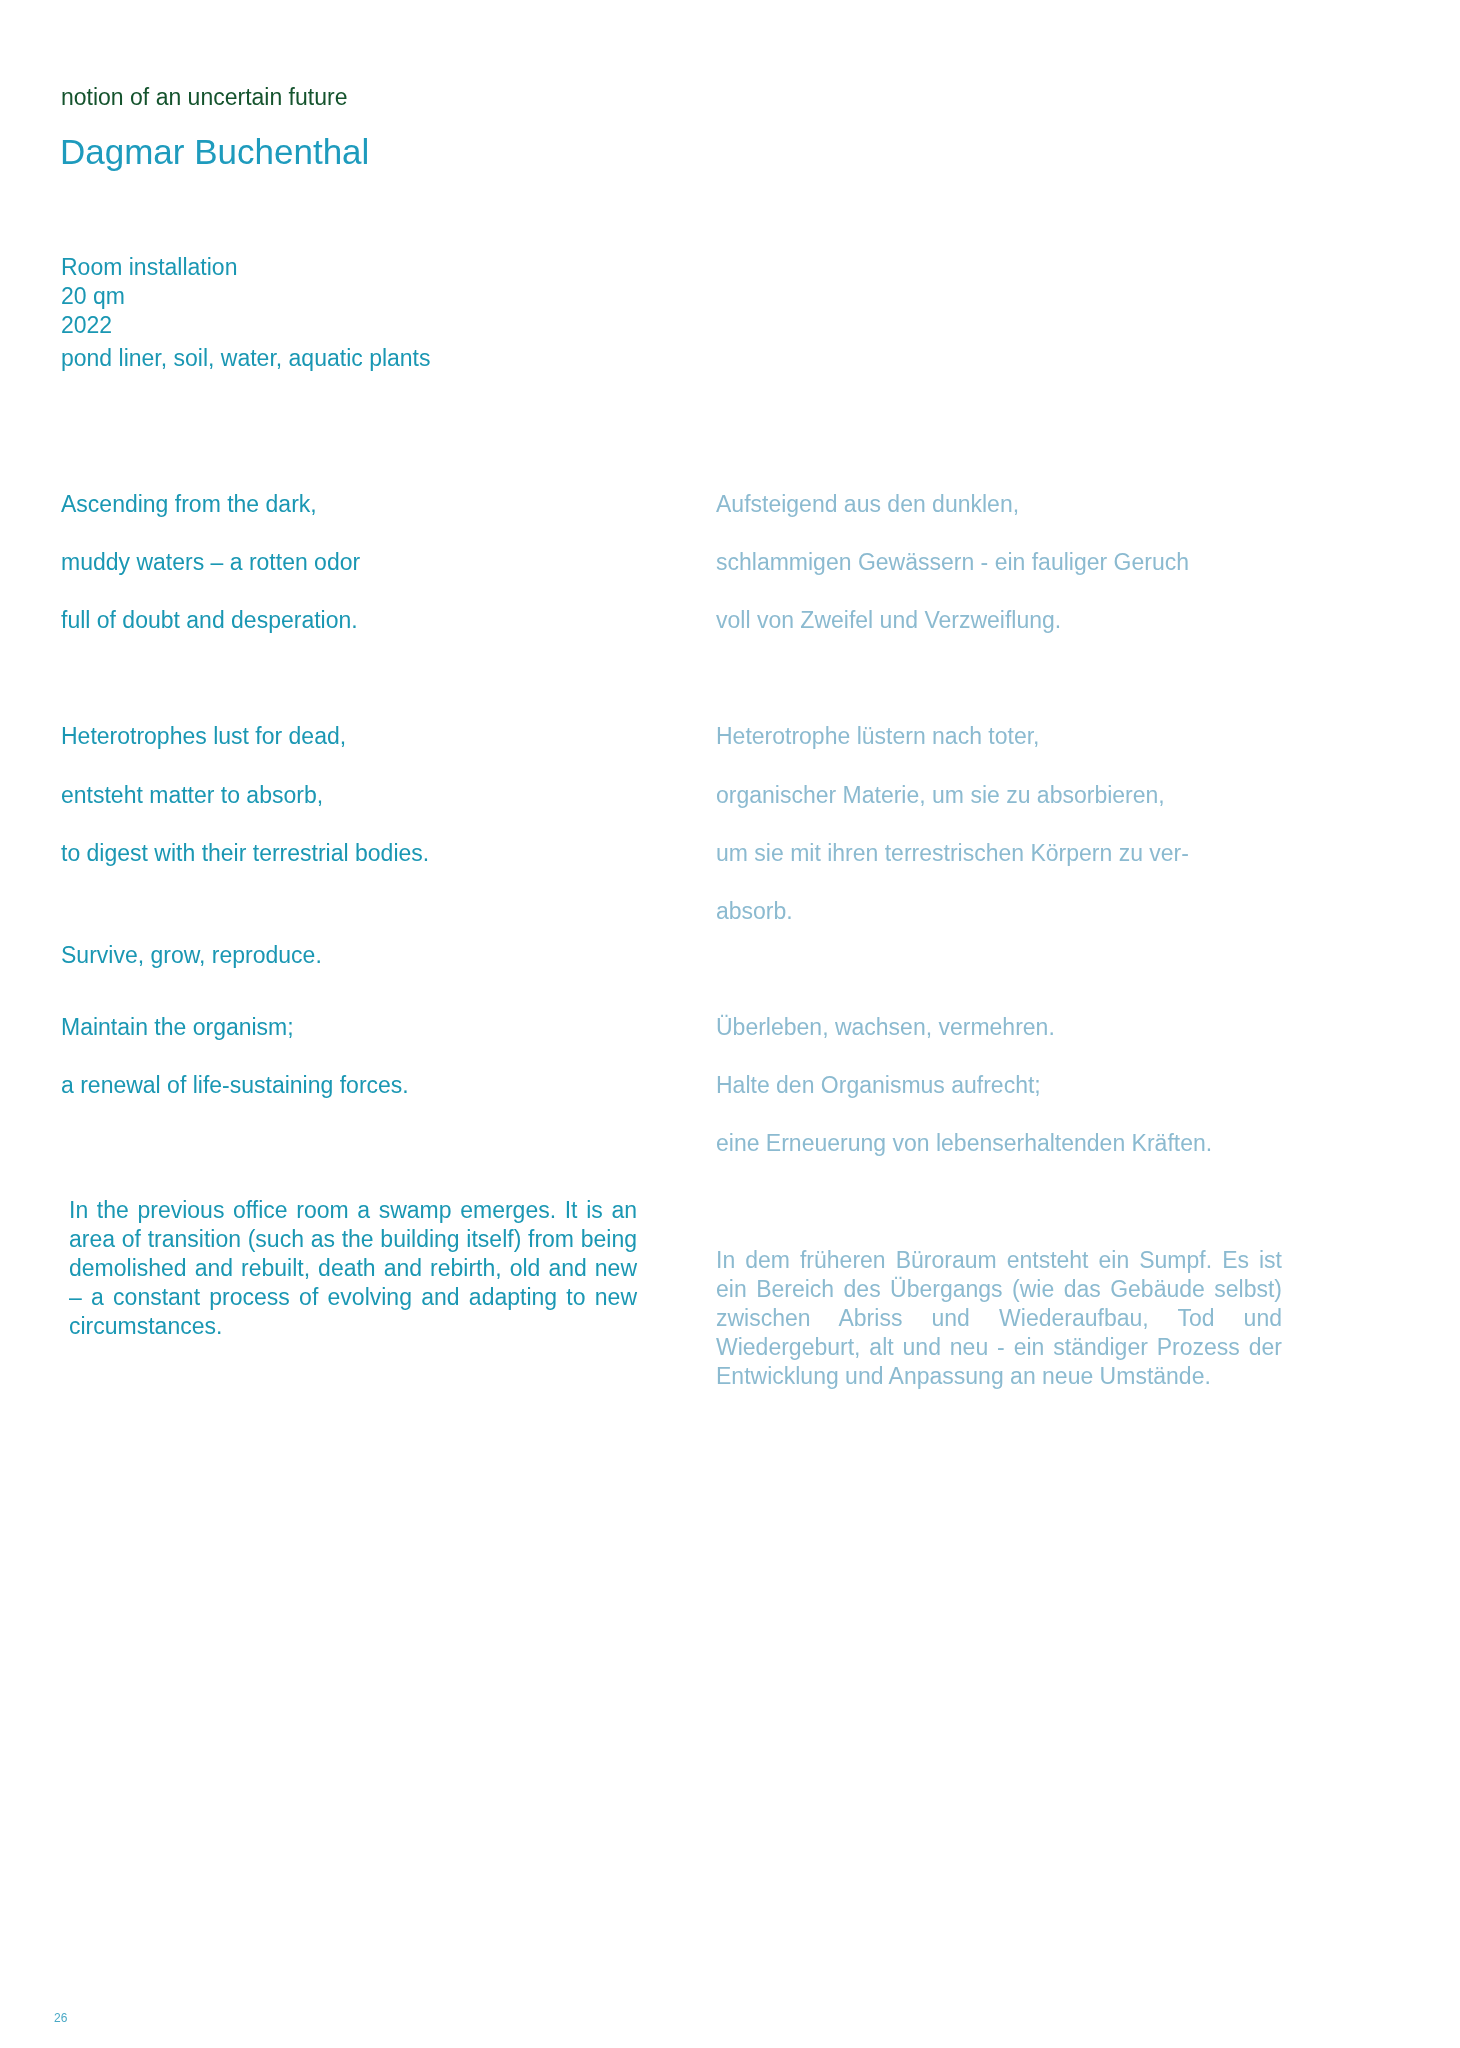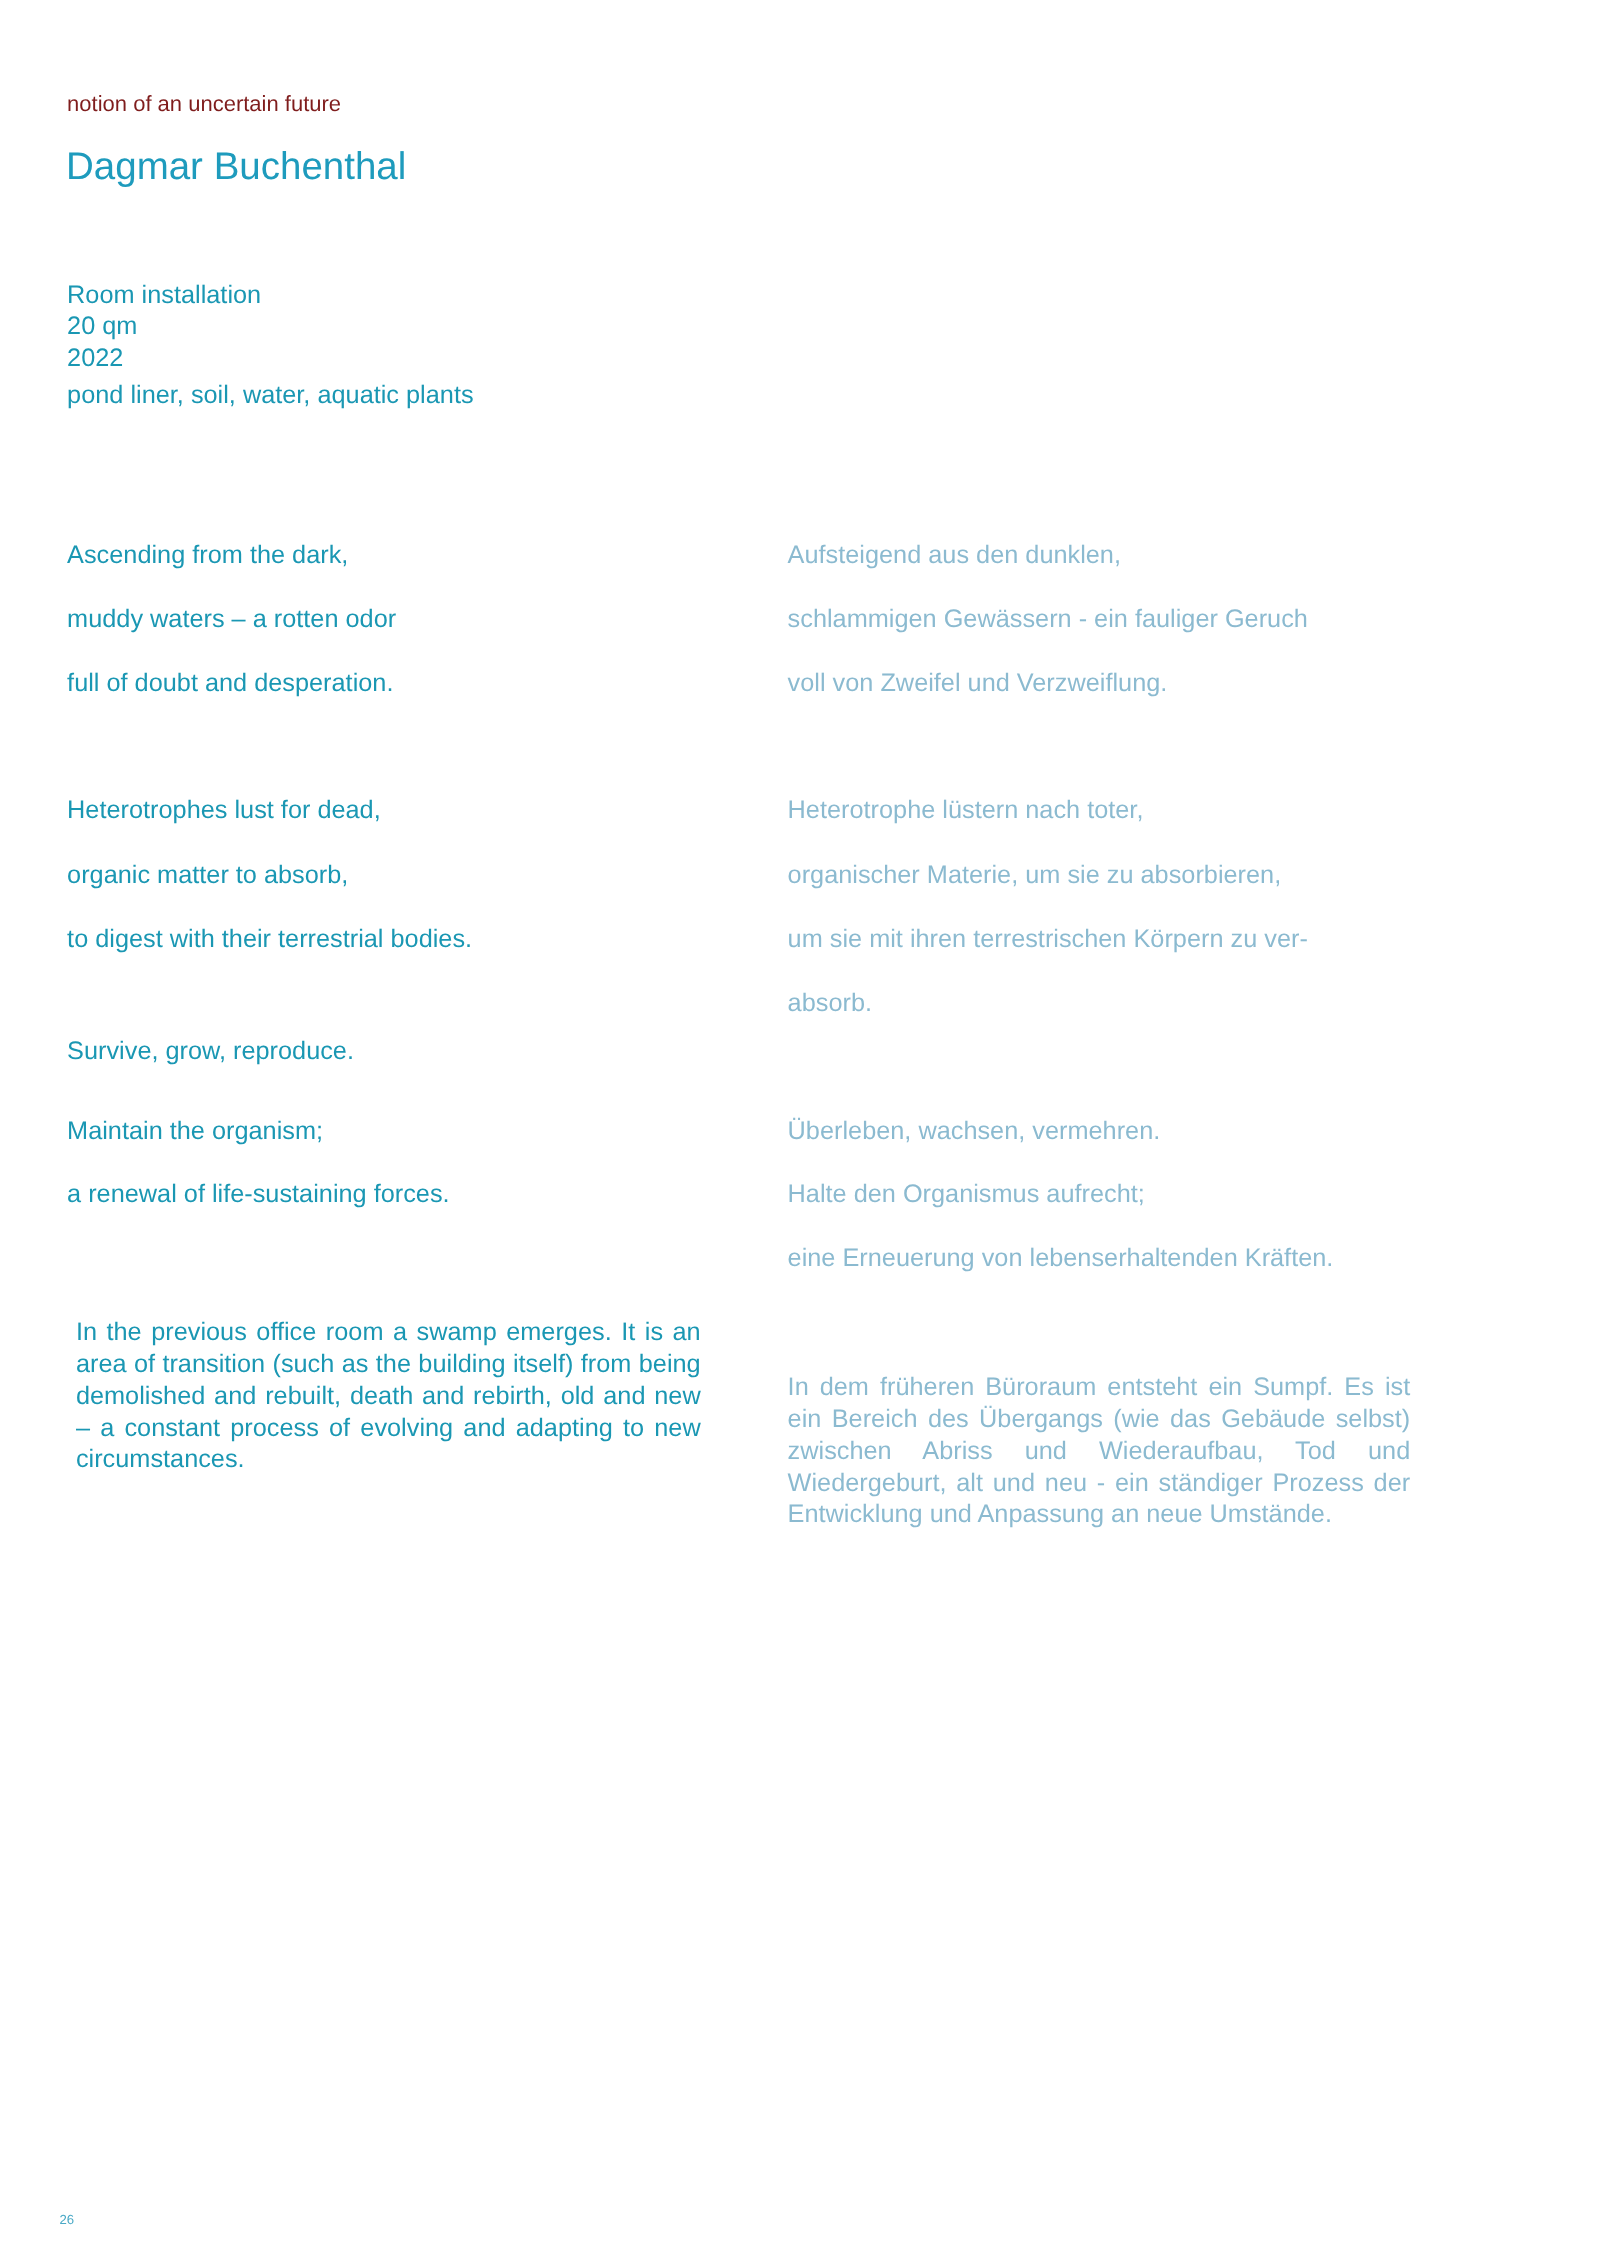--- a/index.html
+++ b/index.html
@@ -1,21 +1,21 @@
 <!DOCTYPE html>
 <html><head>
 <meta charset="utf-8">
 <style>
   html, body { margin: 0; padding: 0; background: #ffffff; }
   body { width: 1460px; height: 2048px; position: relative; overflow: hidden;
          font-family: "Liberation Sans", sans-serif; }
   .abs { position: absolute; white-space: nowrap; }
   .en { color: #1a97b3; }
   .de { color: #8bbad0; }
-  .subtitle { left: 61px; top: 84px; font-size: 20px; color: #7f1d1d; }
+  .subtitle { left: 61px; top: 84px; font-size: 23px; color: #14532d; }
   .title { left: 60px; top: 132px; font-size: 35px; color: #1e9bbd; }
   .meta { left: 61px; top: 229px; font-size: 23px; line-height: 29px; color: #1a97b3; margin-top: 24px; }
   .materials { left: 61px; top: 345px; font-size: 23px; color: #1a97b3; }
   .line { font-size: 23px; line-height: 29px; }
   .para { position: absolute; font-size: 23px; line-height: 29px; width: 568px;
           text-align: justify; }
   .para-en { left: 61px; top: 1188px; color: #1a97b3; }
   .para-de { left: 716px; top: 1246px; color: #8bbad0; width: 566px; }
   .pagenum { left: 54px; top: 2011px; font-size: 12px; color: #4aa9c6; }
 </style>
@@ -30,21 +30,21 @@
   <div>20 qm</div>
   <div>2022</div>
 </div>
 <div class="abs materials">pond liner, soil, water, aquatic plants</div>
 
 <div>
   <div class="abs line en" style="left:61px;top:490px">Ascending from the dark,</div>
   <div class="abs line en" style="left:61px;top:548px">muddy waters – a rotten odor</div>
   <div class="abs line en" style="left:61px;top:606px">full of doubt and desperation.</div>
   <div class="abs line en" style="left:61px;top:722px">Heterotrophes lust for dead,</div>
-  <div class="abs line en" style="left:61px;top:781px">organic matter to absorb,</div>
+  <div class="abs line en" style="left:61px;top:781px">entsteht matter to absorb,</div>
   <div class="abs line en" style="left:61px;top:839px">to digest with their terrestrial bodies.</div>
   <div class="abs line en" style="left:61px;top:941px">Survive, grow, reproduce.</div>
   <div class="abs line en" style="left:61px;top:1013px">Maintain the organism;</div>
   <div class="abs line en" style="left:61px;top:1071px">a renewal of life-sustaining forces.</div>
 </div>
 
 <div>
   <div class="abs line de" style="left:716px;top:490px">Aufsteigend aus den dunklen,</div>
   <div class="abs line de" style="left:716px;top:548px">schlammigen Gewässern - ein fauliger Geruch</div>
   <div class="abs line de" style="left:716px;top:606px">voll von Zweifel und Verzweiflung.</div>

